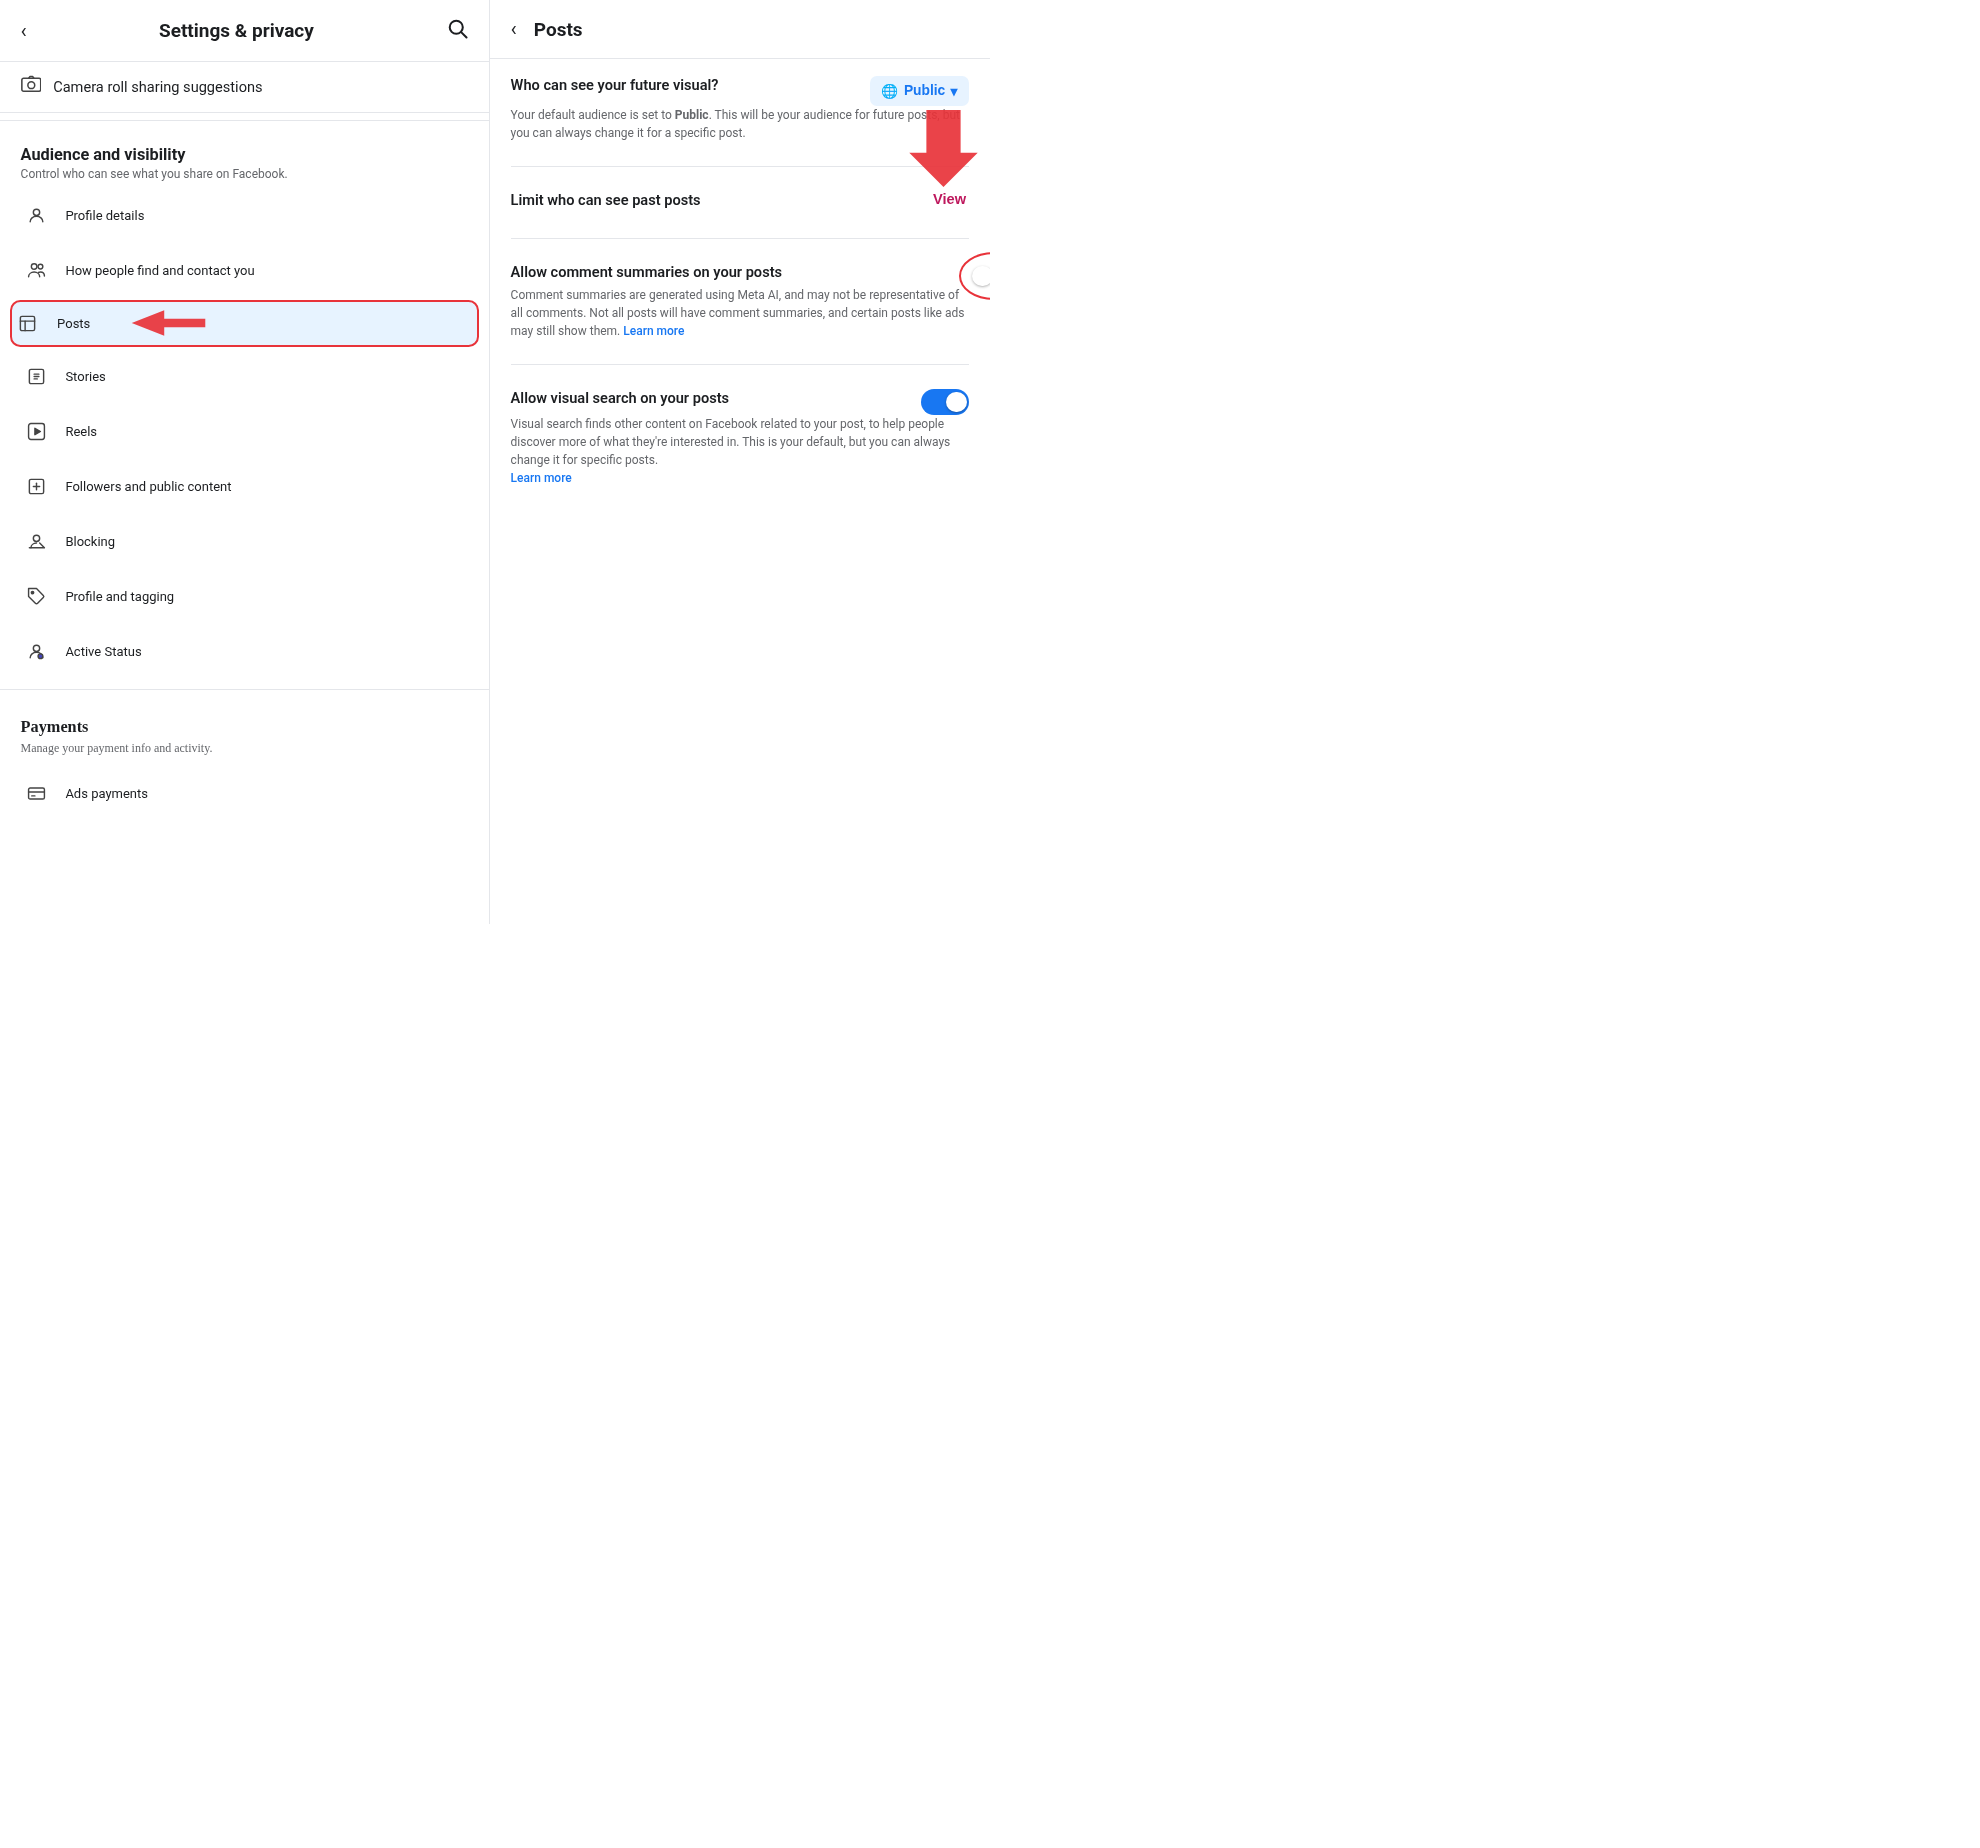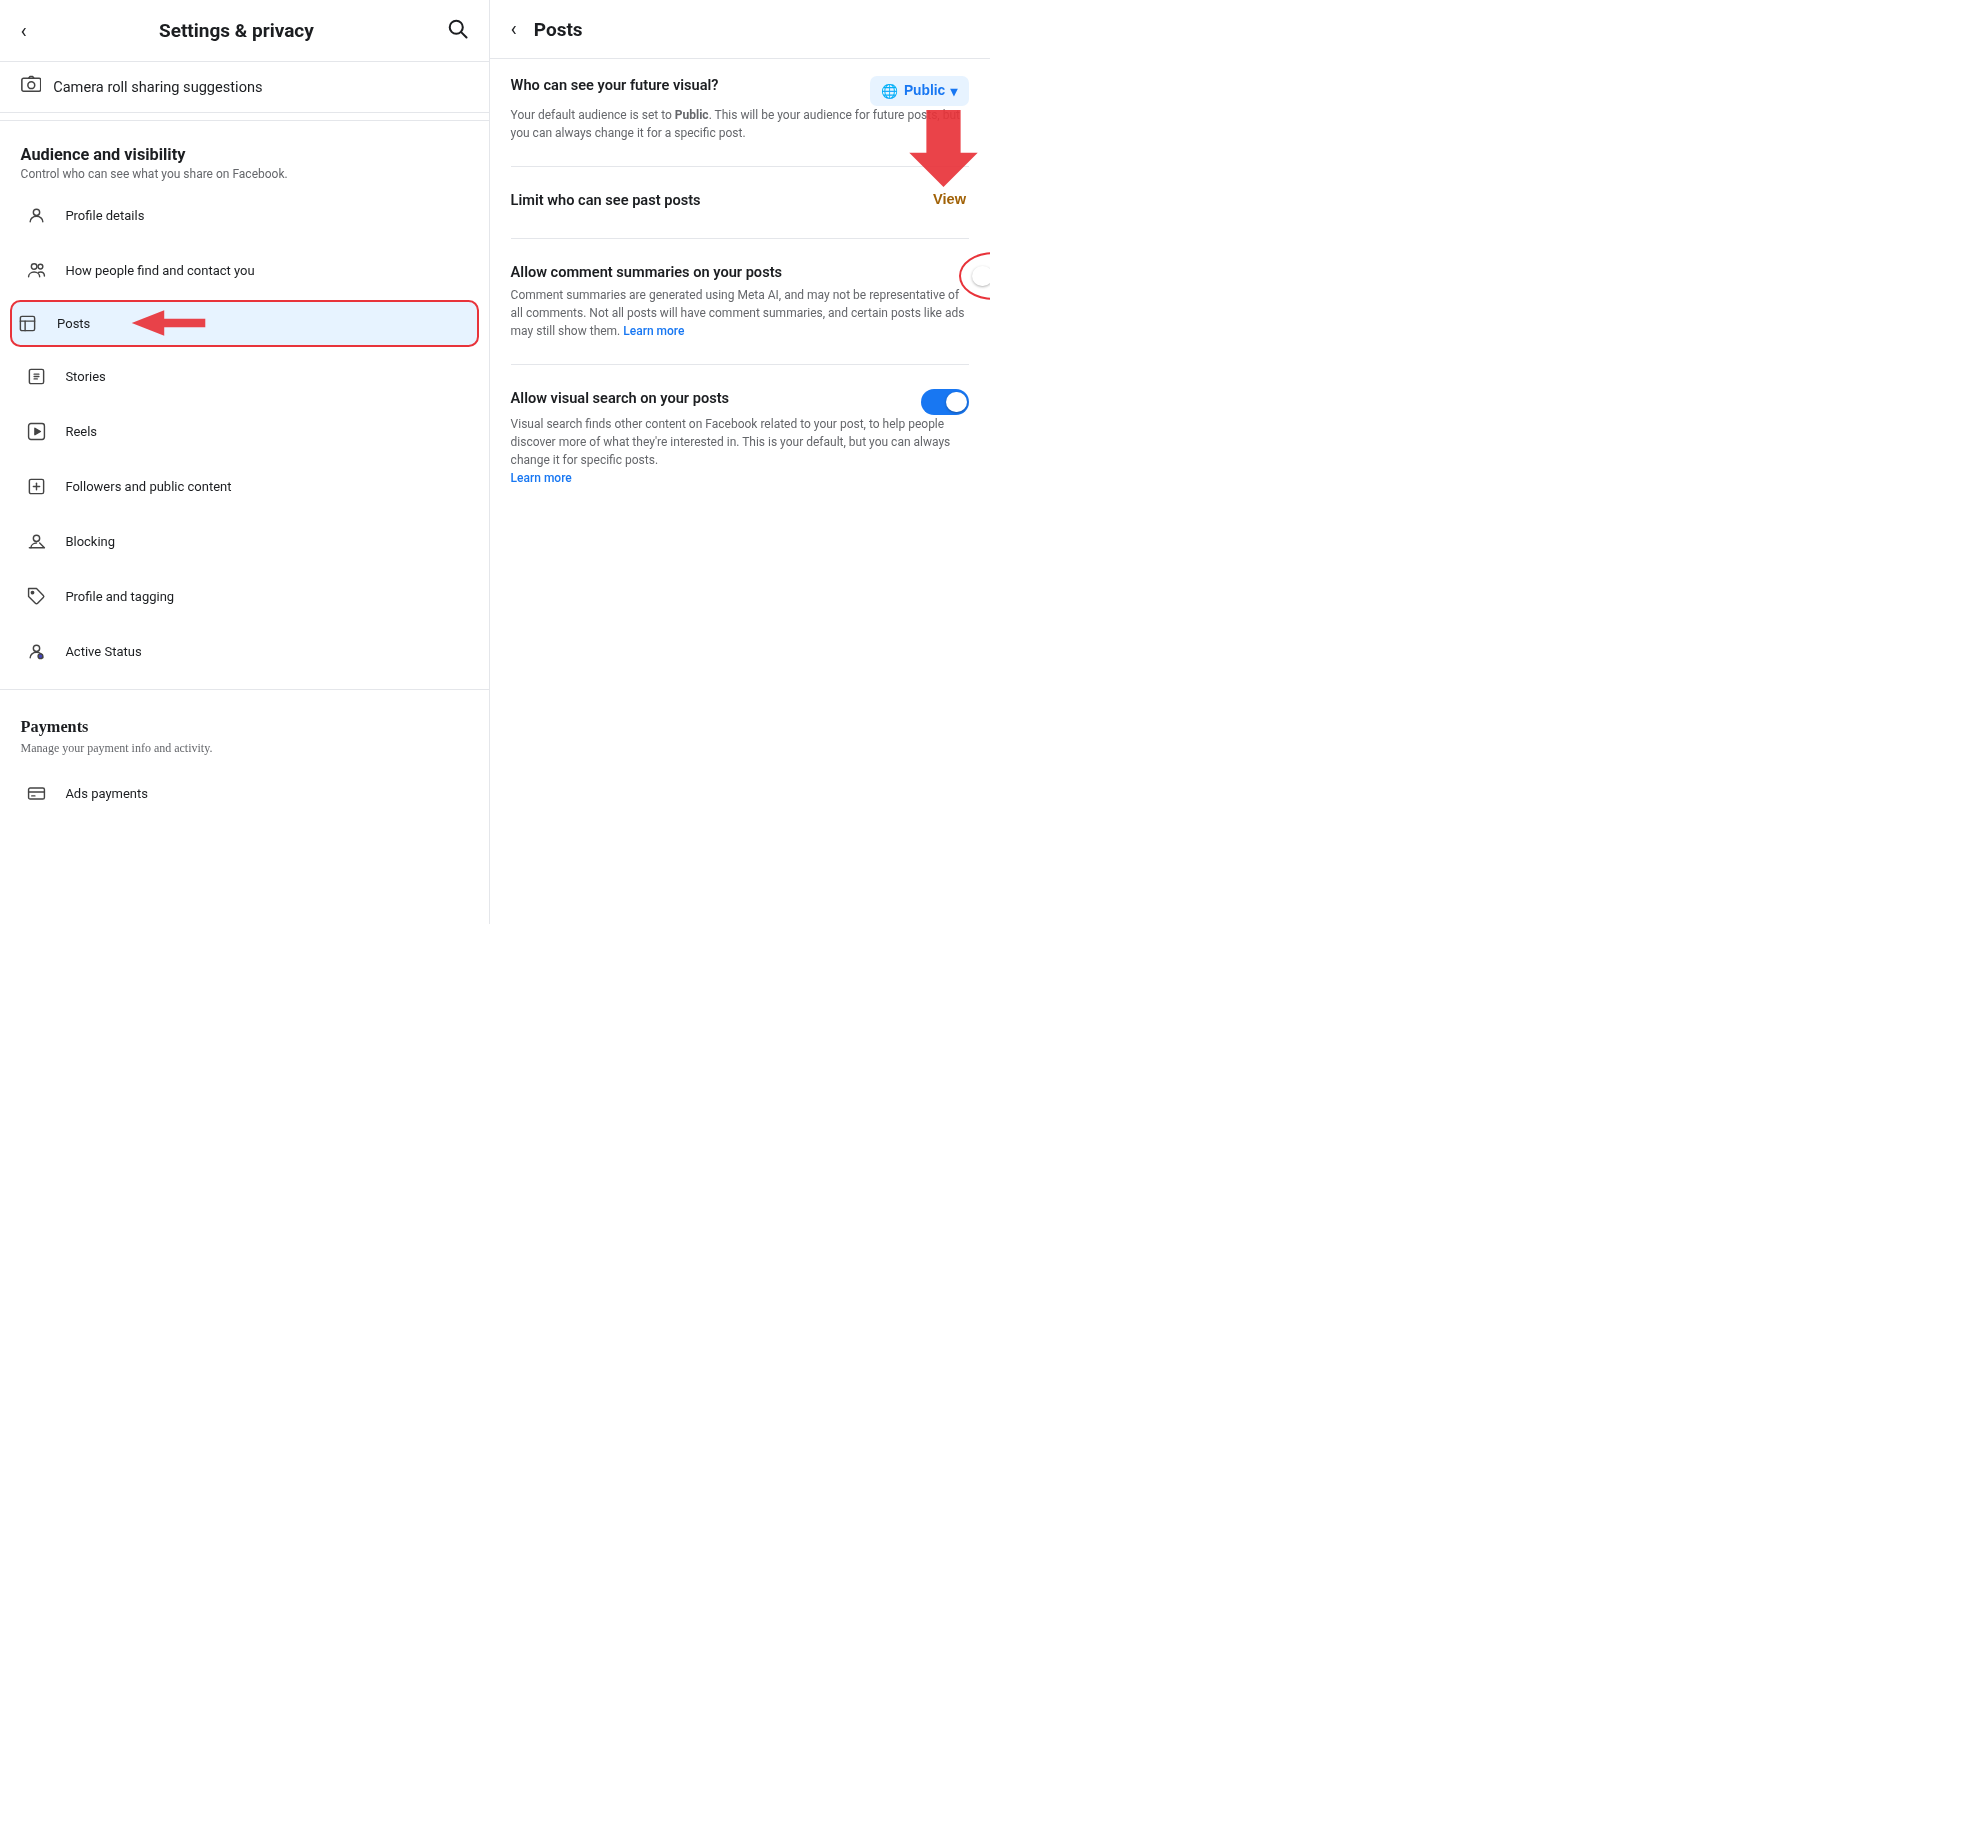--- a/index.html
+++ b/index.html
@@ -220,21 +220,21 @@
       color: #1877f2;
       cursor: pointer;
       white-space: nowrap;
       flex-shrink: 0;
     }
 
     
     .view-btn {
       background: none;
       border: none;
-      color: #a16207;
+      color: #be185d;
       font-size: 14.6px;
       font-weight: 600;
       cursor: pointer;
       white-space: nowrap;
       flex-shrink: 0;
       padding: 0 3.4px;
       margin-left: 40px;
     }
 
     

